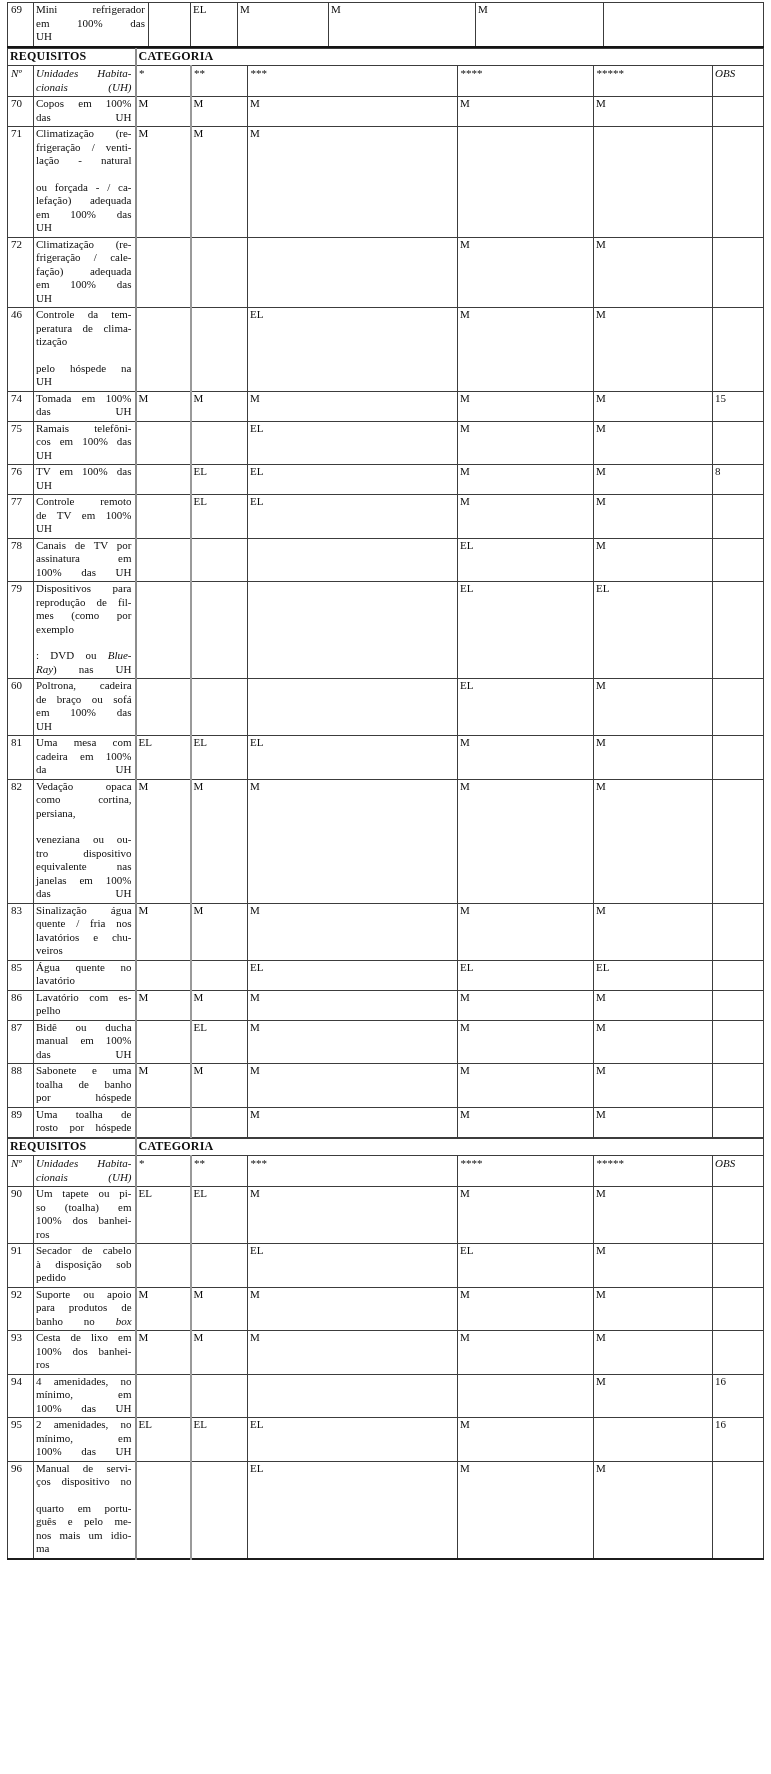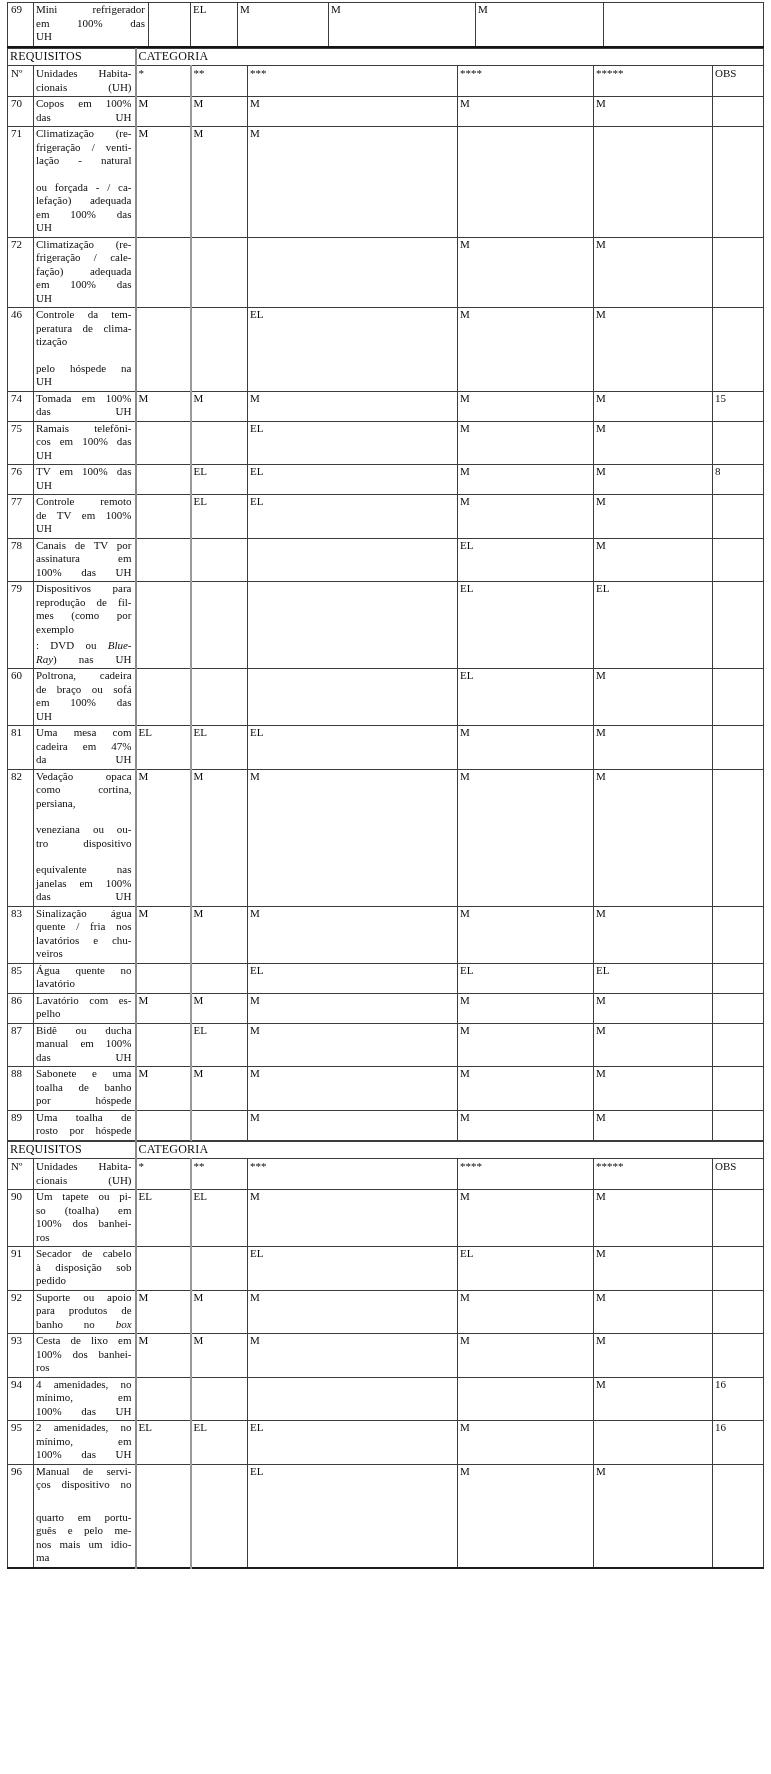--- a/index.html
+++ b/index.html
@@ -23,23 +23,24 @@
   
   td.c-desc{border-right:2px solid #8c8c8c;}
   td.c-s1{border-right:2px solid #9a9a9a;}
   table.prev-tbl{border-bottom:2px solid #141414;}
   table.main-tbl{border-top:none;}
   table.sec2{border-bottom:2px solid #1c1c1c;}
   .band-row td{
     font-size:12px;
     padding-top:1px;
     letter-spacing:.2px;
+    font-weight:bold;
   }
   .band-row td.c-band-left{border-right:2px solid #8c8c8c;}
-  .hdr-row td{padding-top:1px;}
+  .hdr-row td{padding-top:1px;font-style:italic;}
   .num-cell{padding-left:3px;}
   .desc-line{
     text-align:justify;
     text-align-last:justify;
     -moz-text-align-last:justify;
   }
   .desc-line.single{text-align-last:left;}
   .mark{display:block;}
   i{font-style:italic;}
 </style>
@@ -355,21 +356,21 @@
             <span class="mark"></span>
           </td>
         </tr>
         <tr>
           <td class="num-cell">79</td>
           <td class="c-desc">
             <div class="desc-line">Dispositivos para</div>
             <div class="desc-line">reprodução de fil-</div>
             <div class="desc-line">mes (como por</div>
             <div class="desc-line single">exemplo</div>
-            <div class="desc-line" style="margin-top:3px">: DVD ou <i>Blue-</i></div>
+            <div class="desc-line" style="margin-top:13px">: DVD ou <i>Blue-</i></div>
             <div class="desc-line"><i>Ray</i>) nas UH</div>
           </td>
           <td class="c-s1">
             <span class="mark"></span>
           </td>
           <td class="c-s2">
             <span class="mark"></span>
           </td>
           <td class="c-s3">
             <span class="mark"></span>
@@ -408,21 +409,21 @@
             <span class="mark">M</span>
           </td>
           <td class="c-obs">
             <span class="mark"></span>
           </td>
         </tr>
         <tr>
           <td class="num-cell">81</td>
           <td class="c-desc">
             <div class="desc-line">Uma mesa com</div>
-            <div class="desc-line">cadeira em 47%</div>
+            <div class="desc-line">cadeira em 100%</div>
             <div class="desc-line">da UH</div>
           </td>
           <td class="c-s1">
             <span class="mark">EL</span>
           </td>
           <td class="c-s2">
             <span class="mark">EL</span>
           </td>
           <td class="c-s3">
             <span class="mark">EL</span>
@@ -438,21 +439,21 @@
           </td>
         </tr>
         <tr>
           <td class="num-cell">82</td>
           <td class="c-desc">
             <div class="desc-line">Vedação opaca</div>
             <div class="desc-line">como cortina,</div>
             <div class="desc-line single">persiana,</div>
             <div class="desc-line" style="margin-top:13px">veneziana ou ou-</div>
             <div class="desc-line">tro dispositivo</div>
-            <div class="desc-line" style="margin-top:13px">equivalente nas</div>
+            <div class="desc-line" style="">equivalente nas</div>
             <div class="desc-line">janelas em 100%</div>
             <div class="desc-line">das UH</div>
           </td>
           <td class="c-s1">
             <span class="mark">M</span>
           </td>
           <td class="c-s2">
             <span class="mark">M</span>
           </td>
           <td class="c-s3">
@@ -808,21 +809,21 @@
           </td>
           <td class="c-obs">
             <span class="mark">16</span>
           </td>
         </tr>
         <tr>
           <td class="num-cell">96</td>
           <td class="c-desc">
             <div class="desc-line">Manual de servi-</div>
             <div class="desc-line">ços dispositivo no</div>
-            <div class="desc-line" style="margin-top:19px">quarto em portu-</div>
+            <div class="desc-line" style="margin-top:13px">quarto em portu-</div>
             <div class="desc-line">guês e pelo me-</div>
             <div class="desc-line">nos mais um idio-</div>
             <div class="desc-line single">ma</div>
           </td>
           <td class="c-s1">
             <span class="mark"></span>
           </td>
           <td class="c-s2">
             <span class="mark"></span>
           </td>

